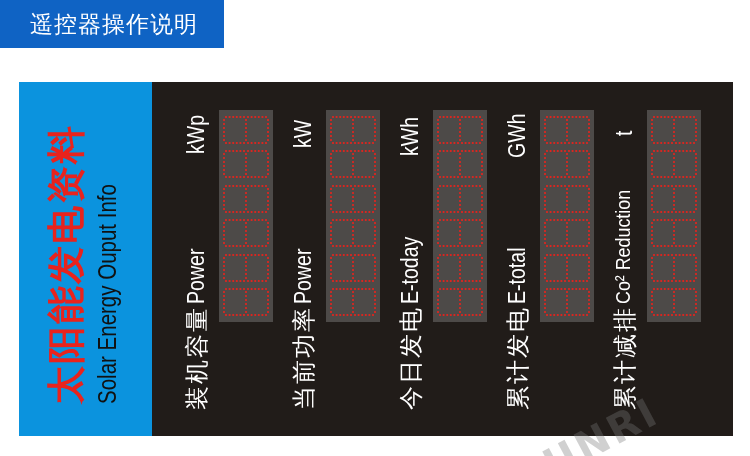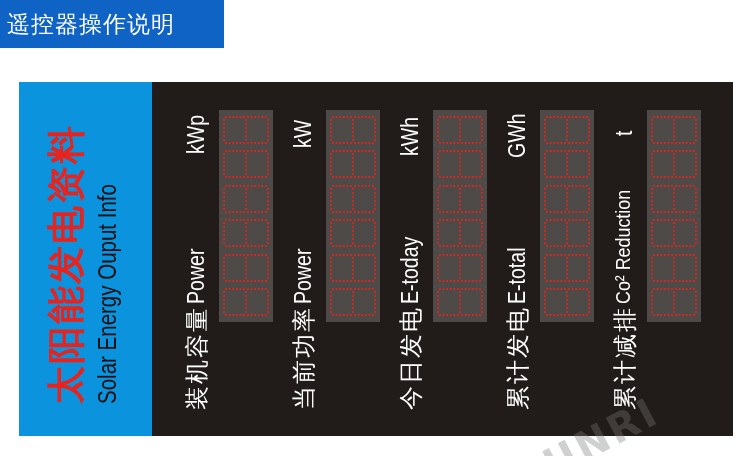--- a/index.html
+++ b/index.html
@@ -1,17 +1,17 @@
 <!DOCTYPE html>
 <html><head>
   <meta charset="utf-8">
   <style>
     html, body { margin:0; padding:0; }
     body { width:750px; height:456px; background:#ffffff; position:relative; overflow:hidden; font-family:"Liberation Sans", sans-serif; }
-    .title-bar { position:absolute; left:0; top:0; width:224px; height:48px; background:#0f63c4; color:#fff; font-size:23px; line-height:48px; padding-left:7px; box-sizing:border-box; letter-spacing:1px; font-family:"DejaVu Sans", sans-serif; }
+    .title-bar { position:absolute; left:0; top:0; width:224px; height:48px; background:#0f63c4; color:#fff; font-size:23px; line-height:48px; padding-left:30px; box-sizing:border-box; letter-spacing:1px; font-family:"DejaVu Sans", sans-serif; }
     .board { position:absolute; left:19px; top:82px; width:714px; height:354px; background:#211c19; }
     .blue-panel { position:absolute; left:0; top:0; width:133px; height:354px; background:#0b93de; }
     .rot { position:absolute; transform-origin:0 0; transform:rotate(-90deg); white-space:nowrap; }
     .cn-title { color:#e8231d; font-weight:bold; font-size:38px; letter-spacing:2px; font-family:"DejaVu Sans", sans-serif; }
     .en-title { color:#111; font-size:25px; transform:rotate(-90deg) scaleX(0.82); }
     .label { color:#ffffff; }
     .label-cn { font-size:24px; font-family:"DejaVu Sans", sans-serif; letter-spacing:2px; }
     .label-en { font-size:23px; transform:rotate(-90deg) scaleX(0.85); }
     .label-unit { font-size:23px; transform:rotate(-90deg) scaleX(0.85); }
     .display { position:absolute; width:54px; height:212px; top:28px; background:#4d4a48; display:flex; flex-direction:column; justify-content:space-between; padding:4px 3px; box-sizing:border-box; }

